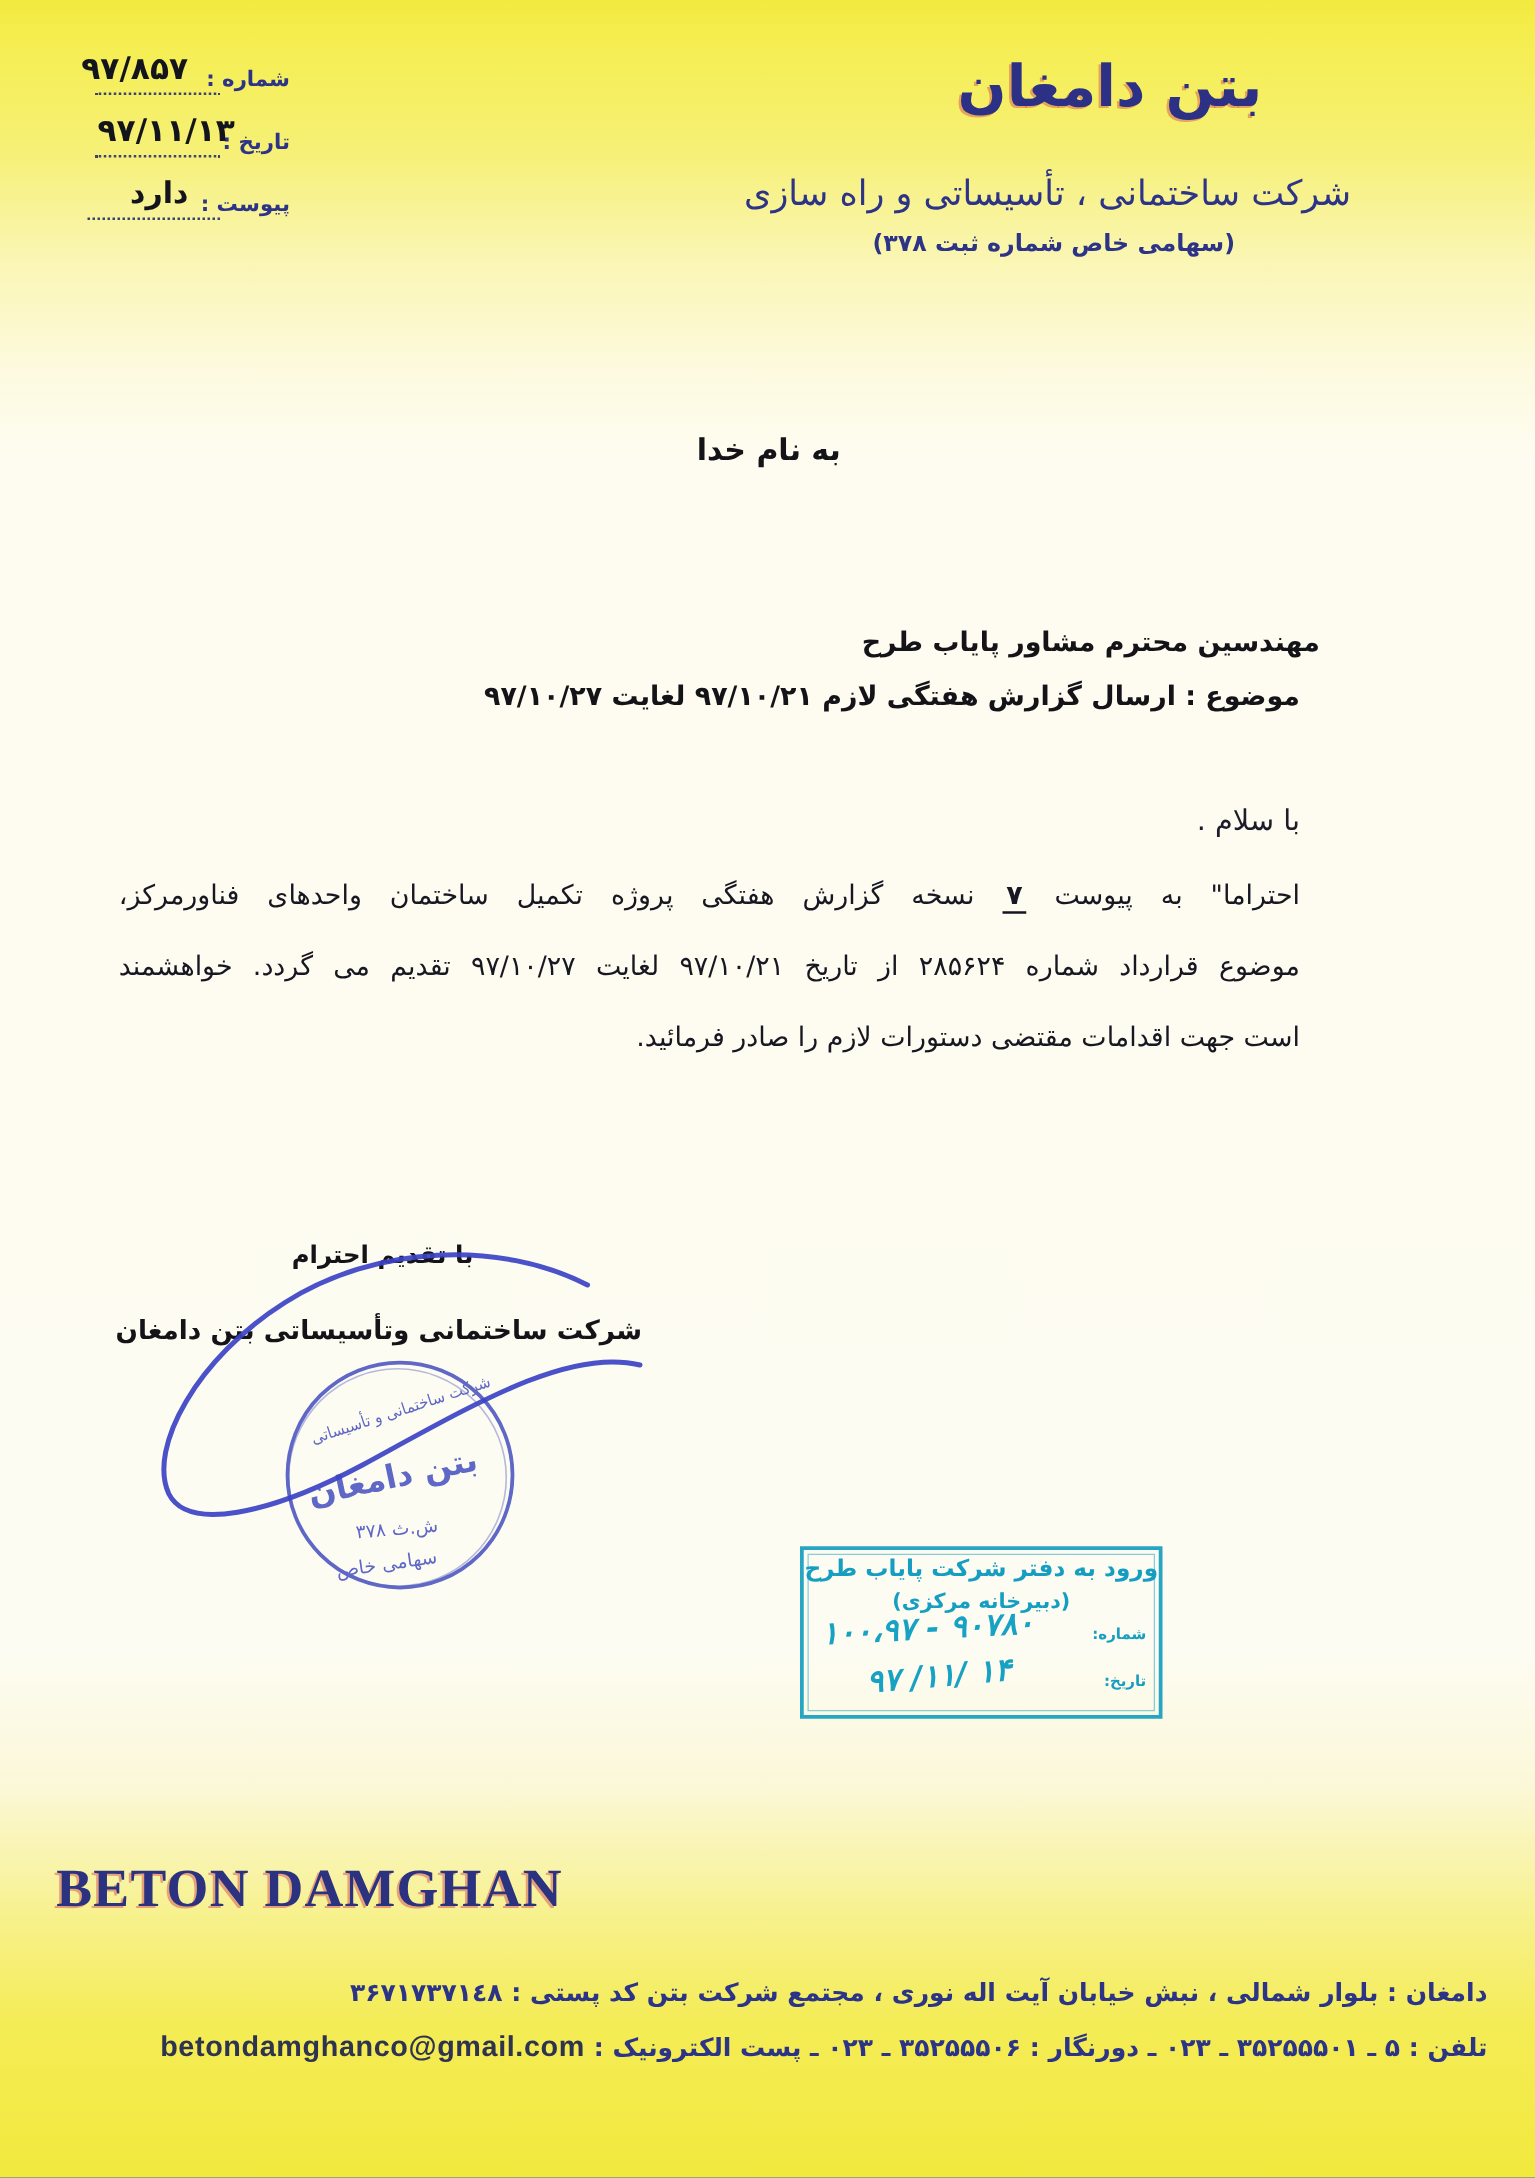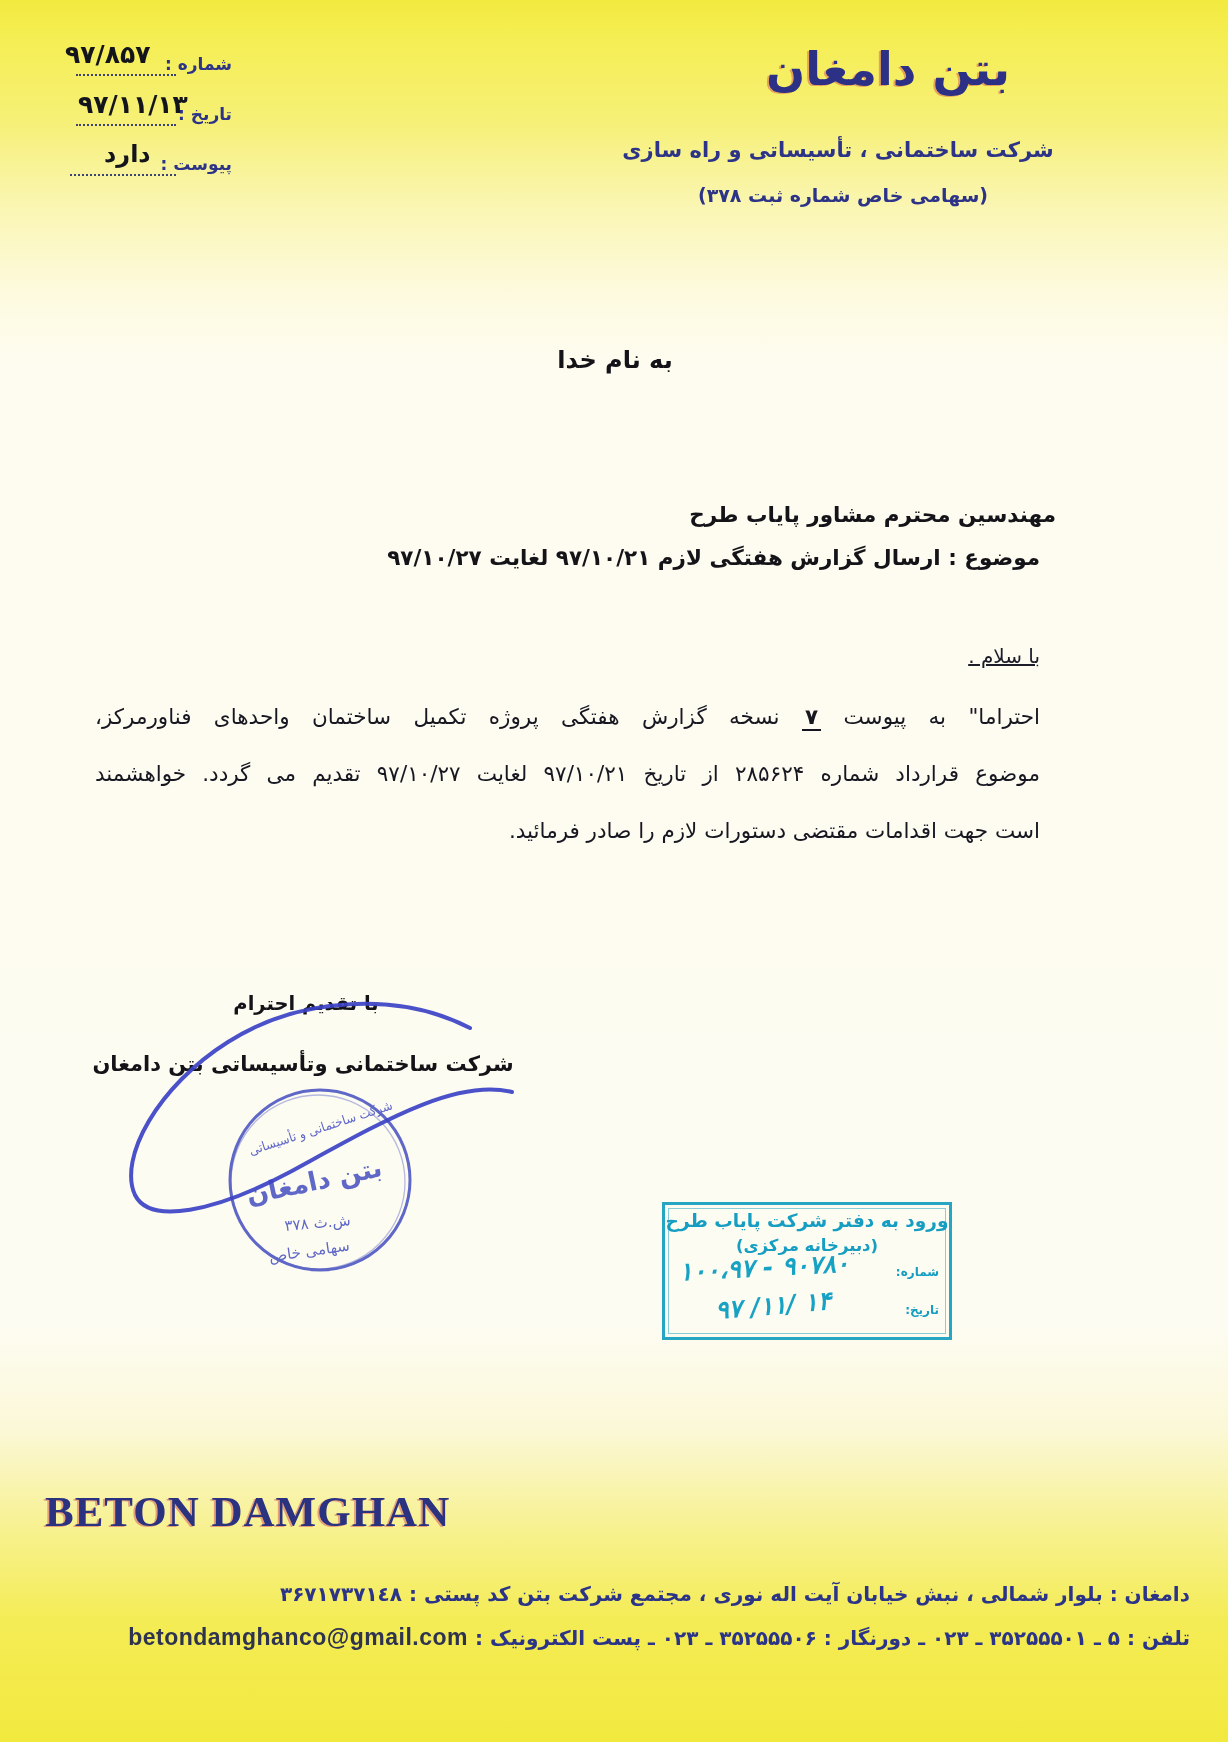--- a/index.html
+++ b/index.html
@@ -13,27 +13,27 @@
   }
   .abs{position:absolute;}
   .rtl{direction:rtl; unicode-bidi:embed;}
   .fringe{text-shadow:-2px 1px 0 rgba(204,41,72,0.38);}
   
   .ref-label{font-size:17px; font-weight:700; color:#2d3488;}
   .ref-dots{border-bottom:2px dotted #3a4374; height:0;}
   .ref-value{font-size:25px; font-weight:800; color:#14141c; letter-spacing:1px;}
   
   .co-title{font-size:46px; font-weight:800; color:#2c3185; white-space:nowrap;}
-  .co-sub{font-size:21px; font-weight:700; color:#2d3488; white-space:nowrap;}
+  .co-sub{font-size:28px; font-weight:400; color:#2d3488; white-space:nowrap;}
   .co-reg{font-size:19px; font-weight:800; color:#2d3488; white-space:nowrap;}
   .center-x{transform:translateX(-50%);}
   
   .bismillah{font-size:24px; font-weight:800; color:#131318;}
   .addr{font-size:21.5px; font-weight:800; color:#131318; white-space:nowrap;}
-  .salute{font-size:20px; color:#1c1c2a;text-decoration:underline;}
+  .salute{font-size:23px; color:#1c1c2a;}
   .body-line{width:945px; font-size:21.5px; color:#171722; line-height:34px;}
   .just{text-align:justify; text-align-last:justify;}
   .count-underline{border-bottom:2px solid #15151f; padding:0 3px; font-weight:600;}
   .sig-text{font-weight:800; color:#131318; white-space:nowrap;}
   
   .entry-stamp{
     width:284px; height:132px; border:3px solid rgba(21,158,192,0.92);
     color:#159ec2; direction:rtl;
   }
   .entry-stamp .inner{position:absolute; inset:3px; border:1px solid rgba(21,158,192,0.5);}
@@ -113,21 +113,21 @@
       <circle cx="318" cy="1182" r="87" fill="none" stroke="#4a53c2" stroke-width="1.3" opacity="0.45"></circle>
       <text x="322" y="1132" font-size="13" fill="#4a53c2" text-anchor="middle" style="direction:rtl;" transform="rotate(-18 322 1132)" textLength="150" lengthAdjust="spacingAndGlyphs">شرکت ساختمانی و تأسیساتی</text>
       <text x="316" y="1190" font-size="26" font-weight="bold" fill="#4a53c2" text-anchor="middle" style="direction:rtl;" transform="rotate(-12 316 1190)">بتن دامغان</text>
       <text x="318" y="1228" font-size="15" fill="#4a53c2" text-anchor="middle" style="direction:rtl;" transform="rotate(-5 318 1228)">ش.ث ۳۷۸</text>
       <text x="310" y="1256" font-size="15" fill="#4a53c2" text-anchor="middle" style="direction:rtl;" transform="rotate(-8 310 1256)">سهامی خاص</text>
     </g>
     <path d="M 470 1028 C 400 992, 300 996, 228 1042 C 158 1086, 118 1158, 135 1195
              C 150 1225, 215 1212, 290 1172 C 380 1123, 455 1078, 512 1092" fill="none" stroke="#3c42c6" stroke-width="4" stroke-linecap="round" opacity="0.92"></path>
   </svg>
 
-  <div class="abs entry-stamp" style="left:640px; top:1202px;margin-left:22px;">
+  <div class="abs entry-stamp" style="left:640px; top:1237px;">
     <div class="inner"></div>
     <div class="es-title">ورود به دفتر شرکت پایاب طرح</div>
     <div class="es-sub">(دبیرخانه مرکزی)</div>
     <div class="es-label" style="top:60px;">شماره:</div>
     <div class="es-hand" style="left:14px; top:48px; transform:rotate(-3deg);" dir="ltr">۱۰۰،۹۷ - ۹۰۷۸۰</div>
     <div class="es-label" style="top:98px;">تاریخ:</div>
     <div class="es-hand" style="left:50px; top:86px; transform:rotate(-5deg);" dir="ltr">۹۷ /۱۱/ ۱۴</div>
   </div>
 
   <div class="abs brand" style="left:45px; top:1487px;">BETON DAMGHAN</div>

